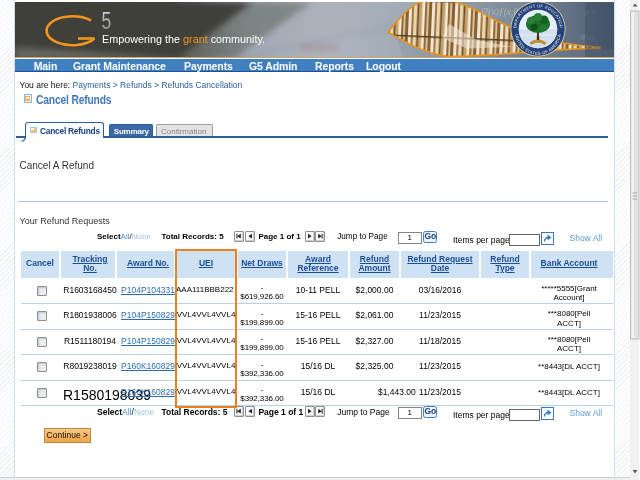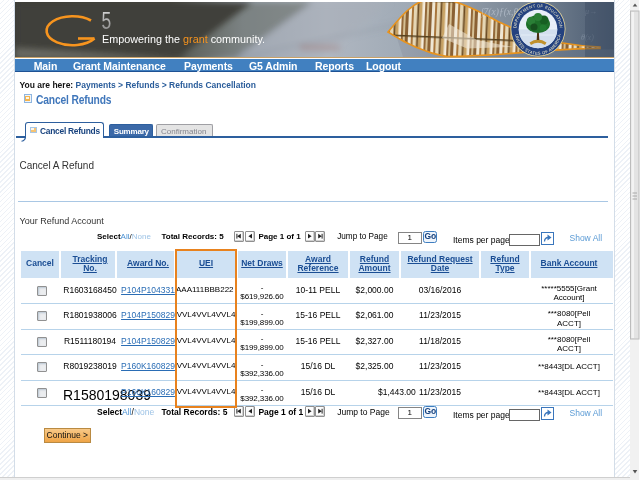--- a/index.html
+++ b/index.html
@@ -139,21 +139,21 @@
   <div class="abs" style="left:15px;top:58.5px;width:599px;height:12.5px;background:#4180c0;border-bottom:1.5px solid #1e5294;"></div>
   <div id="nav" style="position:absolute;left:0;top:59.5px;font-size:10.5px;font-weight:bold;color:#fff;letter-spacing:-0.1px;">
     <span class="abs" style="left:33.7px;">Main</span>
     <span class="abs" style="left:73px;">Grant Maintenance</span>
     <span class="abs" style="left:184px;">Payments</span>
     <span class="abs" style="left:249px;">G5 Admin</span>
     <span class="abs" style="left:315px;">Reports</span>
     <span class="abs" style="left:366px;">Logout</span>
   </div>
 
-  <div class="abs" style="left:19.5px;top:79.5px;font-size:8.5px;font-weight:bold;color:#111;">You are here: <span style="color:#2a5d9b;">Payments &gt; Refunds &gt; Refunds Cancellation</span></div>
+  <div class="abs" style="left:19.5px;top:79.5px;font-size:8.5px;font-weight:normal;color:#111;">You are here: <span style="color:#2a5d9b;">Payments &gt; Refunds &gt; Refunds Cancellation</span></div>
 
   <div class="abs" style="left:23.5px;top:94px;width:6.5px;height:6.5px;border:1px solid #8fb6e0;background:#f0f4f8;"></div>
   <div class="abs" style="left:25.2px;top:95.7px;width:5px;height:5px;background:#f5b44e;"></div>
   <div class="abs" style="left:26.2px;top:96.7px;width:2.8px;height:2.8px;background:#fdf6e4;"></div>
   <div class="abs" style="left:36px;top:92px;font-size:13px;font-weight:bold;color:#4077bb;letter-spacing:-0.2px;transform:scaleX(0.79);transform-origin:0 0;white-space:nowrap;">Cancel Refunds</div>
 
   <div id="tabs">
     <div class="abs" style="left:16px;top:135.5px;width:591.5px;height:2px;background:#2d5f9e;"></div>
     <div class="abs" style="left:24.6px;top:122px;width:79px;height:15.5px;background:#fff;border:1px solid #2d5f9e;border-bottom:none;border-radius:3px 3px 0 0;box-sizing:border-box;"></div>
     <svg class="abs" style="left:21px;top:135.5px;" width="7" height="7">
@@ -163,21 +163,21 @@
     <div class="abs" style="left:31.3px;top:127.8px;width:2.4px;height:2.4px;background:#fdf6ea;"></div>
     <div class="abs" style="left:40px;top:126px;font-size:8.4px;font-weight:bold;color:#17427e;letter-spacing:-0.25px;white-space:nowrap;">Cancel Refunds</div>
     <div class="abs" style="left:109.1px;top:124.3px;width:43.7px;height:11.6px;background:#3b69a8;border:1px solid #2d5f9e;border-bottom:none;border-radius:2px 2px 0 0;box-sizing:border-box;"></div>
     <div class="abs" style="left:113.8px;top:127px;font-size:8px;font-weight:bold;color:#fff;letter-spacing:-0.2px;white-space:nowrap;">Summary</div>
     <div class="abs" style="left:155.9px;top:124.3px;width:56.9px;height:11.6px;background:#e4e4e4;border:1px solid #9f9fa4;border-bottom:none;border-radius:2px 2px 0 0;box-sizing:border-box;"></div>
     <div class="abs" style="left:161px;top:127px;font-size:8px;color:#84848c;white-space:nowrap;">Confirmation</div>
   </div>
 
   <div class="abs" style="left:19.5px;top:159.5px;font-size:10px;color:#333;">Cancel A Refund</div>
   <div class="abs" style="left:18px;top:201px;width:590px;height:1px;background:#a9c7e4;"></div>
-  <div class="abs" style="left:19.5px;top:215.5px;font-size:9px;color:#333;">Your Refund Account</div>
+  <div class="abs" style="left:19.5px;top:215.5px;font-size:9px;color:#333;">Your Refund Requests</div>
 
   <div id="toolbar-top" style="position:absolute;left:0;top:0;font-size:8.5px;color:#000;">
     <span class="abs" style="left:97px;top:232px;font-size:8px;"><span class="b">Select</span><span style="color:#4a90d2;">All</span>/<span style="color:#9dc3e6;">None</span></span>
     <span class="abs b" style="left:161.5px;top:232px;font-size:8px;">Total Records: 5</span>
     <span class="abs" style="left:234.3px;top:231.0px;width:8px;height:8.5px;background:#fcfcfc;border:1px solid #909090;border-radius:1px;box-shadow:inset -1px -1px 0 #d0d0d0;">
         <svg width="8" height="8.5" viewBox="0 0 8 8.5" style="display:block;">
           <polygon points="2.2,4.2 5.8,1.8 5.8,6.6" fill="#222"></polygon>
           <rect x="1.4" y="1.8" width="1" height="4.8" fill="#222"></rect>
         </svg>
       </span>

